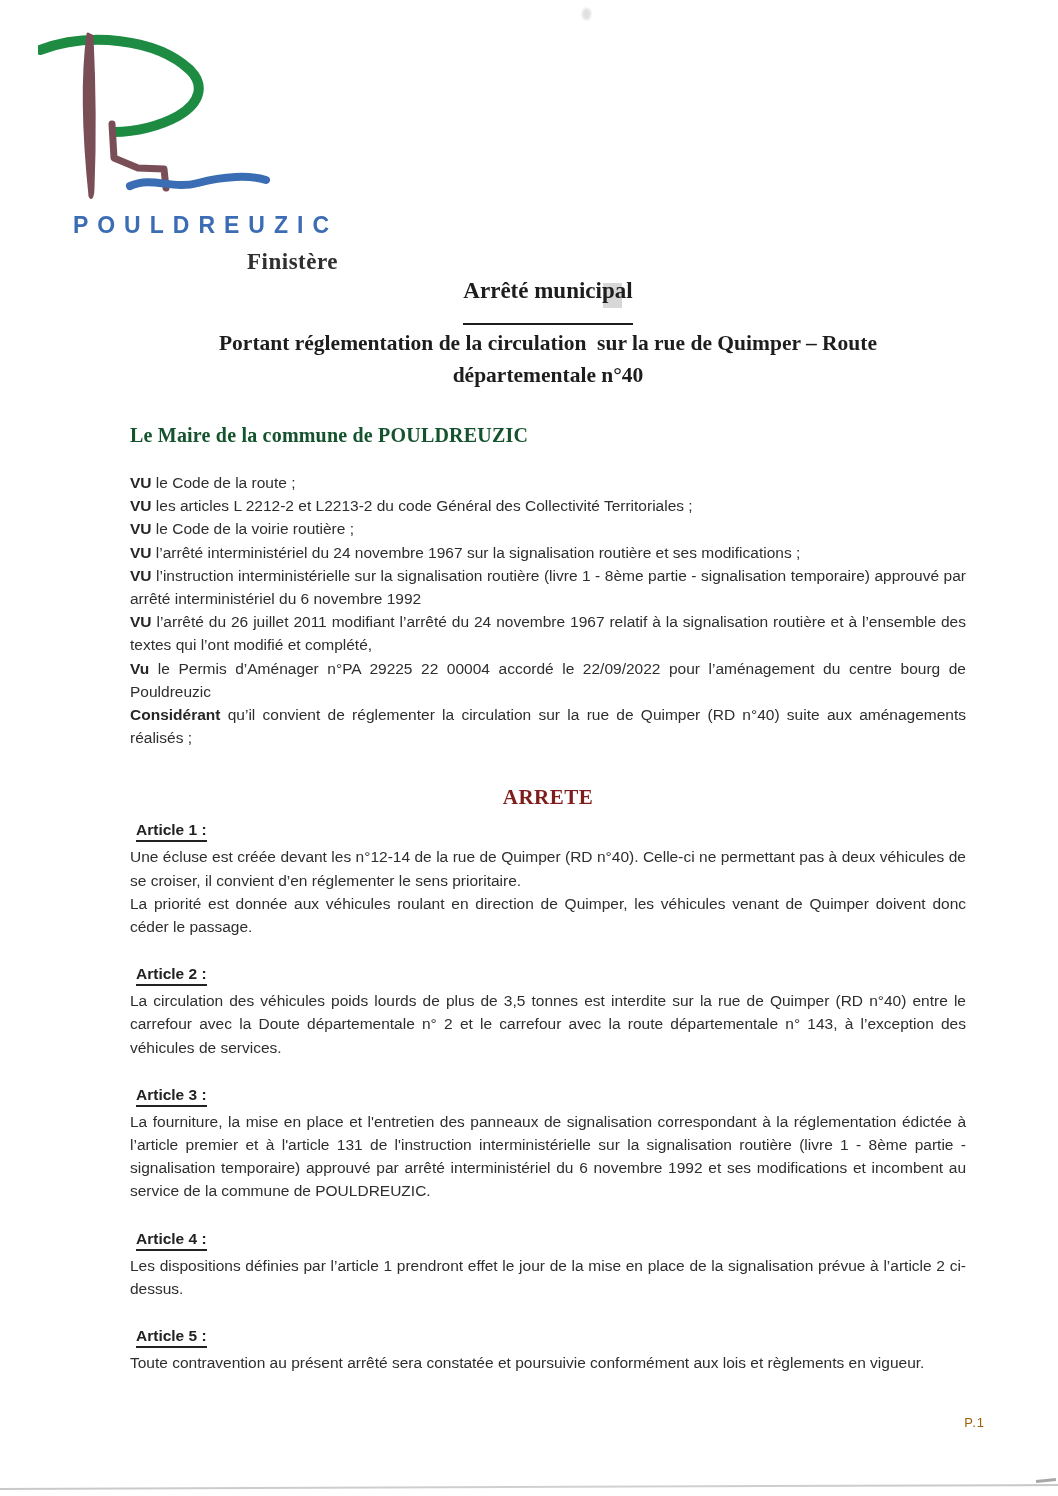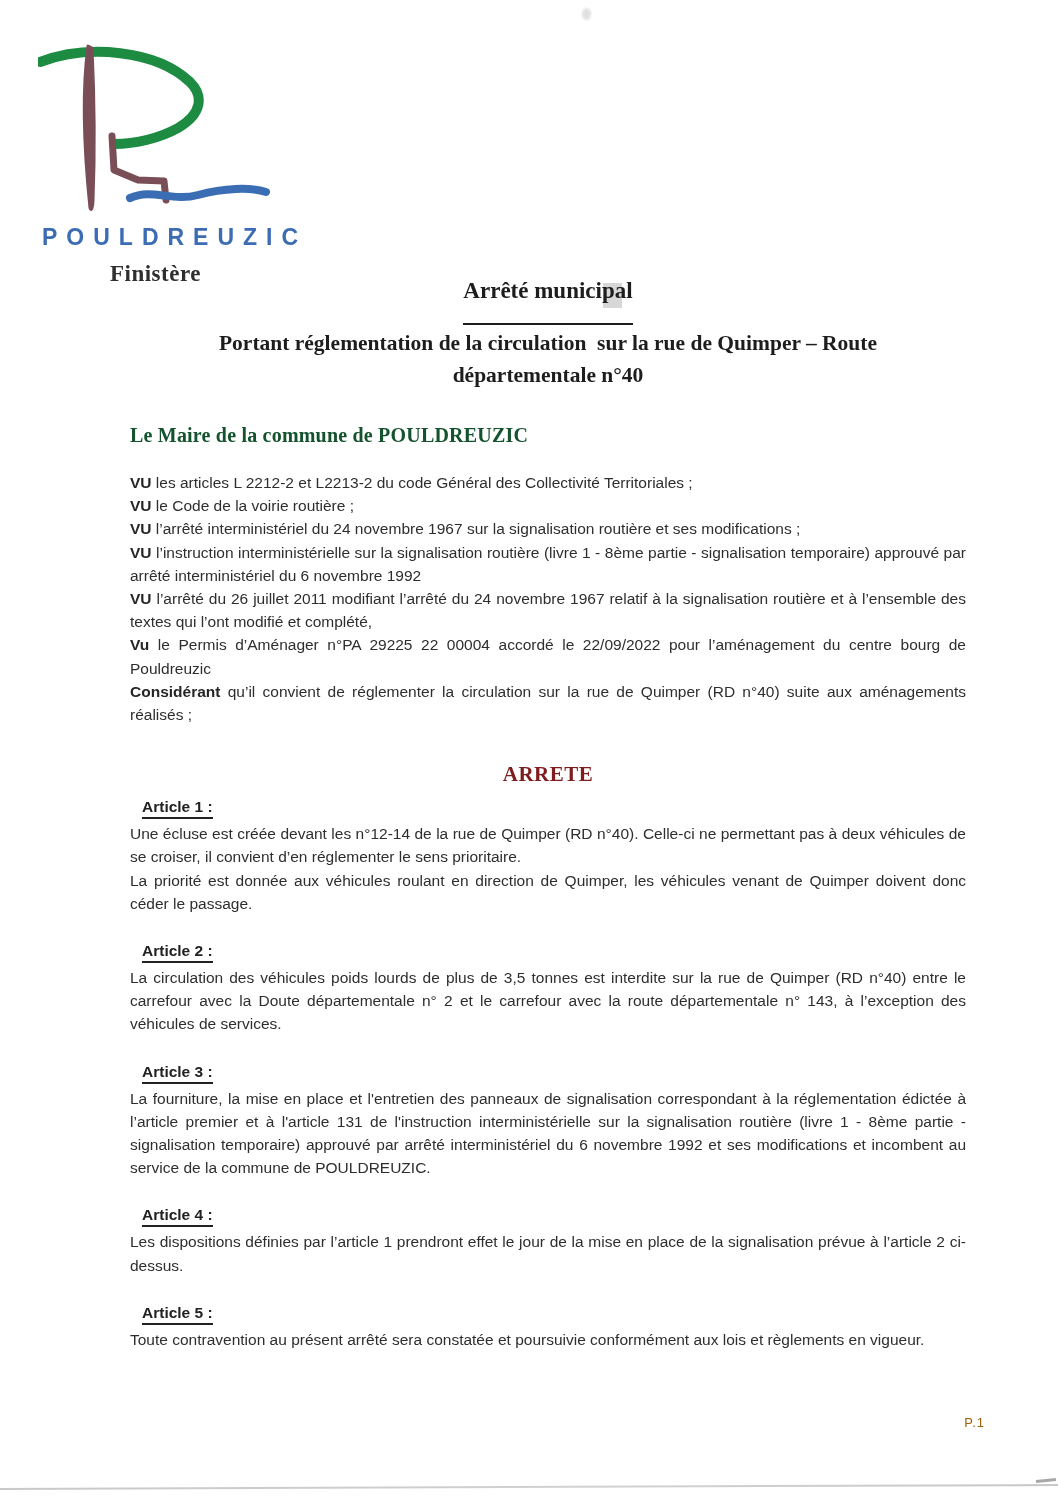--- a/index.html
+++ b/index.html
@@ -1,21 +1,21 @@
 <!DOCTYPE html>
 <html><head>
 <meta charset="utf-8">
 <style>
   html,body { margin:0; padding:0; background:#ffffff; }
   .page {
     position:relative; width:1058px; height:1496px; background:#ffffff;
     overflow:hidden; font-family:"Liberation Sans", sans-serif; color:#2e2e2e;
   }
   
-  .logo-block { position:absolute; left:38px; top:40px; width:300px; }
+  .logo-block { position:absolute; left:38px; top:28px; width:300px;text-align:right; }
   .logo-svg { display:block; }
   .commune-name {
     margin-top:4px; padding-left:4px;
     font-family:"Liberation Sans", sans-serif; font-weight:bold;
     font-size:23px; letter-spacing:9px; color:#3b6cb4;
   }
   .department-name {
     margin-top:10px; padding-left:72px;
     font-family:"Liberation Serif", serif; font-size:23px; color:#2f2f2f;
     letter-spacing:0.5px;
@@ -63,21 +63,21 @@
   }
   .preamble b { font-weight:bold; color:#262626; }
   .arrete-heading {
     margin:36px 0 0 0; text-align:center;
     font-family:"Liberation Serif", serif; font-weight:bold;
     font-size:21px; color:#7f1d1d; letter-spacing:0.5px;
   }
   .article { margin-top:27px; }
   .article.first { margin-top:11px; }
   .article h4 {
-    margin:0 0 3px 12px; font-size:15.5px; font-weight:bold; color:#222;
+    margin:0 0 3px 6px; font-size:15.5px; font-weight:bold; color:#222;
     display:table; border-bottom:2px solid #222; padding-bottom:1px;
   }
   .article p {
     margin:0; font-size:15.5px; line-height:23.2px; text-align:justify;
   }
   
   .page-number {
     position:absolute; left:925px; top:1415px; width:60px;
     font-size:13px; color:#a16207; letter-spacing:1px;text-align:right;
   }
@@ -108,20 +108,21 @@
   <section class="title-block">
     <h1 class="title-line1">Arrêté municipal</h1>
     <h2 class="title-line2">Portant réglementation de la circulation  sur la rue de Quimper – Route</h2>
     <h2 class="title-line2">départementale n°40</h2>
   </section>
 
   <section class="content">
     <h3 class="maire-heading">Le Maire de la commune de POULDREUZIC</h3>
 
     <div class="preamble">
+      <p><b>VU</b><span> le Code de la route ;</span></p>
       <p><b>VU</b><span> les articles L 2212-2 et L2213-2 du code Général des Collectivité Territoriales ;</span></p>
       <p><b>VU</b><span> le Code de la voirie routière ;</span></p>
       <p><b>VU</b><span> l’arrêté interministériel du 24 novembre 1967 sur la signalisation routière et ses modifications ;</span></p>
       <p><b>VU</b><span> l’instruction interministérielle sur la signalisation routière (livre 1 - 8ème partie - signalisation temporaire) approuvé par arrêté interministériel du 6 novembre 1992</span></p>
       <p><b>VU</b><span> l’arrêté du 26 juillet 2011 modifiant l’arrêté du 24 novembre 1967 relatif à la signalisation routière et à l’ensemble des textes qui l’ont modifié et complété,</span></p>
       <p><b>Vu</b><span> le Permis d’Aménager n°PA 29225 22 00004 accordé le 22/09/2022 pour l’aménagement du centre bourg de Pouldreuzic</span></p>
       <p><b>Considérant</b><span> qu’il convient de réglementer la circulation sur la rue de Quimper (RD n°40) suite aux aménagements réalisés ;</span></p>
     </div>
 
     <h3 class="arrete-heading">ARRETE</h3>

